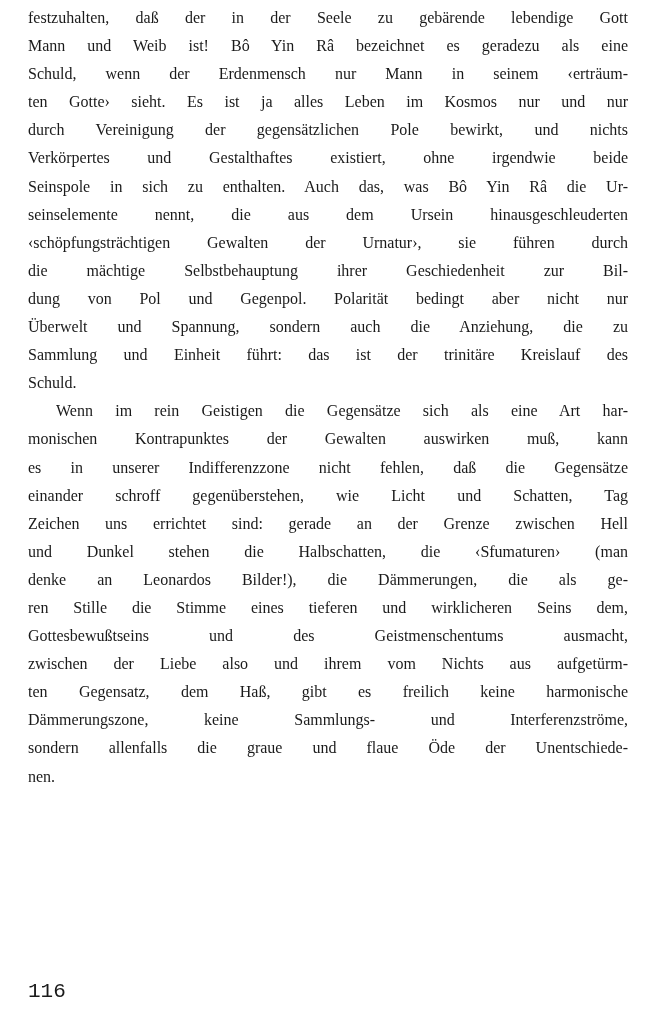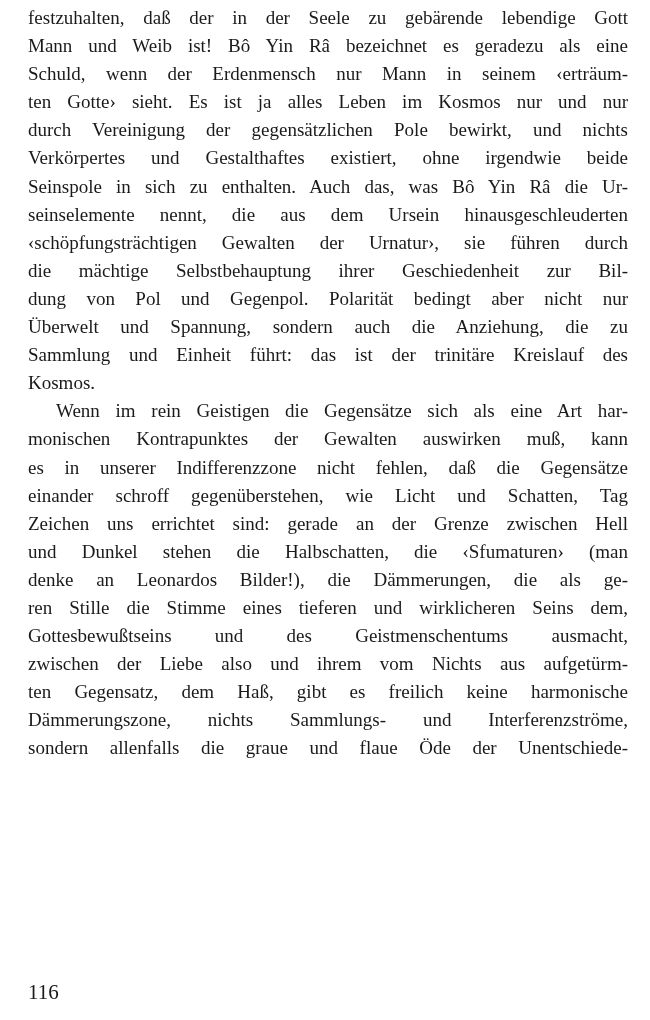--- a/index.html
+++ b/index.html
@@ -3,31 +3,31 @@
 <meta charset="utf-8">
 <style>
   html, body { margin: 0; padding: 0; }
   body {
     width: 650px; height: 1020px; background: #ffffff; overflow: hidden;
     position: relative;
   }
   .page {
     position: absolute; left: 28px; top: 4px; width: 600px;
     font-family: "Liberation Serif", "DejaVu Serif", serif;
-    font-size: 19px; color: #1a1a1a;
+    font-size: 16px; color: #1a1a1a;
   }
   .line {
     height: 28.1px; line-height: 28.1px; white-space: nowrap;
     text-align: justify; text-align-last: justify; display: block;
   }
   .line.last { text-align-last: left; }
   .line.indent { padding-left: 28px; }
   .pagenum {
     position: absolute; left: 28px; top: 980px;
-    font-family: Liberation Serif, serif;
+    font-family: Liberation Mono, monospace;
     font-size: 21px; color: #1a1a1a;
   }
 </style>
 </head>
 <body>
 
 <div class="page" id="page">
     <div>
       <span class="line">festzuhalten, daß der in der Seele zu gebärende lebendige Gott</span>
       <span class="line">Mann und Weib ist! Bô Yin Râ bezeichnet es geradezu als eine</span>
@@ -35,31 +35,32 @@
       <span class="line">ten Gotte› sieht. Es ist ja alles Leben im Kosmos nur und nur</span>
       <span class="line">durch Vereinigung der gegensätzlichen Pole bewirkt, und nichts</span>
       <span class="line">Verkörpertes und Gestalthaftes existiert, ohne irgendwie beide</span>
       <span class="line">Seinspole in sich zu enthalten. Auch das, was Bô Yin Râ die Ur-</span>
       <span class="line">seinselemente nennt, die aus dem Ursein hinausgeschleuderten</span>
       <span class="line">‹schöpfungsträchtigen Gewalten der Urnatur›, sie führen durch</span>
       <span class="line">die mächtige Selbstbehauptung ihrer Geschiedenheit zur Bil-</span>
       <span class="line">dung von Pol und Gegenpol. Polarität bedingt aber nicht nur</span>
       <span class="line">Überwelt und Spannung, sondern auch die Anziehung, die zu</span>
       <span class="line">Sammlung und Einheit führt: das ist der trinitäre Kreislauf des</span>
-      <span class="line last">Kosmos.</span>
+      <span class="line last">Schuld.</span>
     </div>
     <div>
       <span class="line indent">Wenn im rein Geistigen die Gegensätze sich als eine Art har-</span>
       <span class="line">monischen Kontrapunktes der Gewalten auswirken muß, kann</span>
       <span class="line">es in unserer Indifferenzzone nicht fehlen, daß die Gegensätze</span>
       <span class="line">einander schroff gegenüberstehen, wie Licht und Schatten, Tag</span>
       <span class="line">Zeichen uns errichtet sind: gerade an der Grenze zwischen Hell</span>
       <span class="line">und Dunkel stehen die Halbschatten, die ‹Sfumaturen› (man</span>
       <span class="line">denke an Leonardos Bilder!), die Dämmerungen, die als ge-</span>
       <span class="line">ren Stille die Stimme eines tieferen und wirklicheren Seins dem,</span>
       <span class="line">Gottesbewußtseins und des Geistmenschentums ausmacht,</span>
       <span class="line">zwischen der Liebe also und ihrem vom Nichts aus aufgetürm-</span>
       <span class="line">ten Gegensatz, dem Haß, gibt es freilich keine harmonische</span>
-      <span class="line">Dämmerungszone, nichts Sammlungs- und Interferenzströme,</span>
+      <span class="line">Dämmerungszone, keine Sammlungs- und Interferenzströme,</span>
       <span class="line">sondern allenfalls die graue und flaue Öde der Unentschiede-</span>
+      <span class="line last">nen.</span>
     </div>
   </div>
 <div class="pagenum">116</div>
 
 </body></html>

